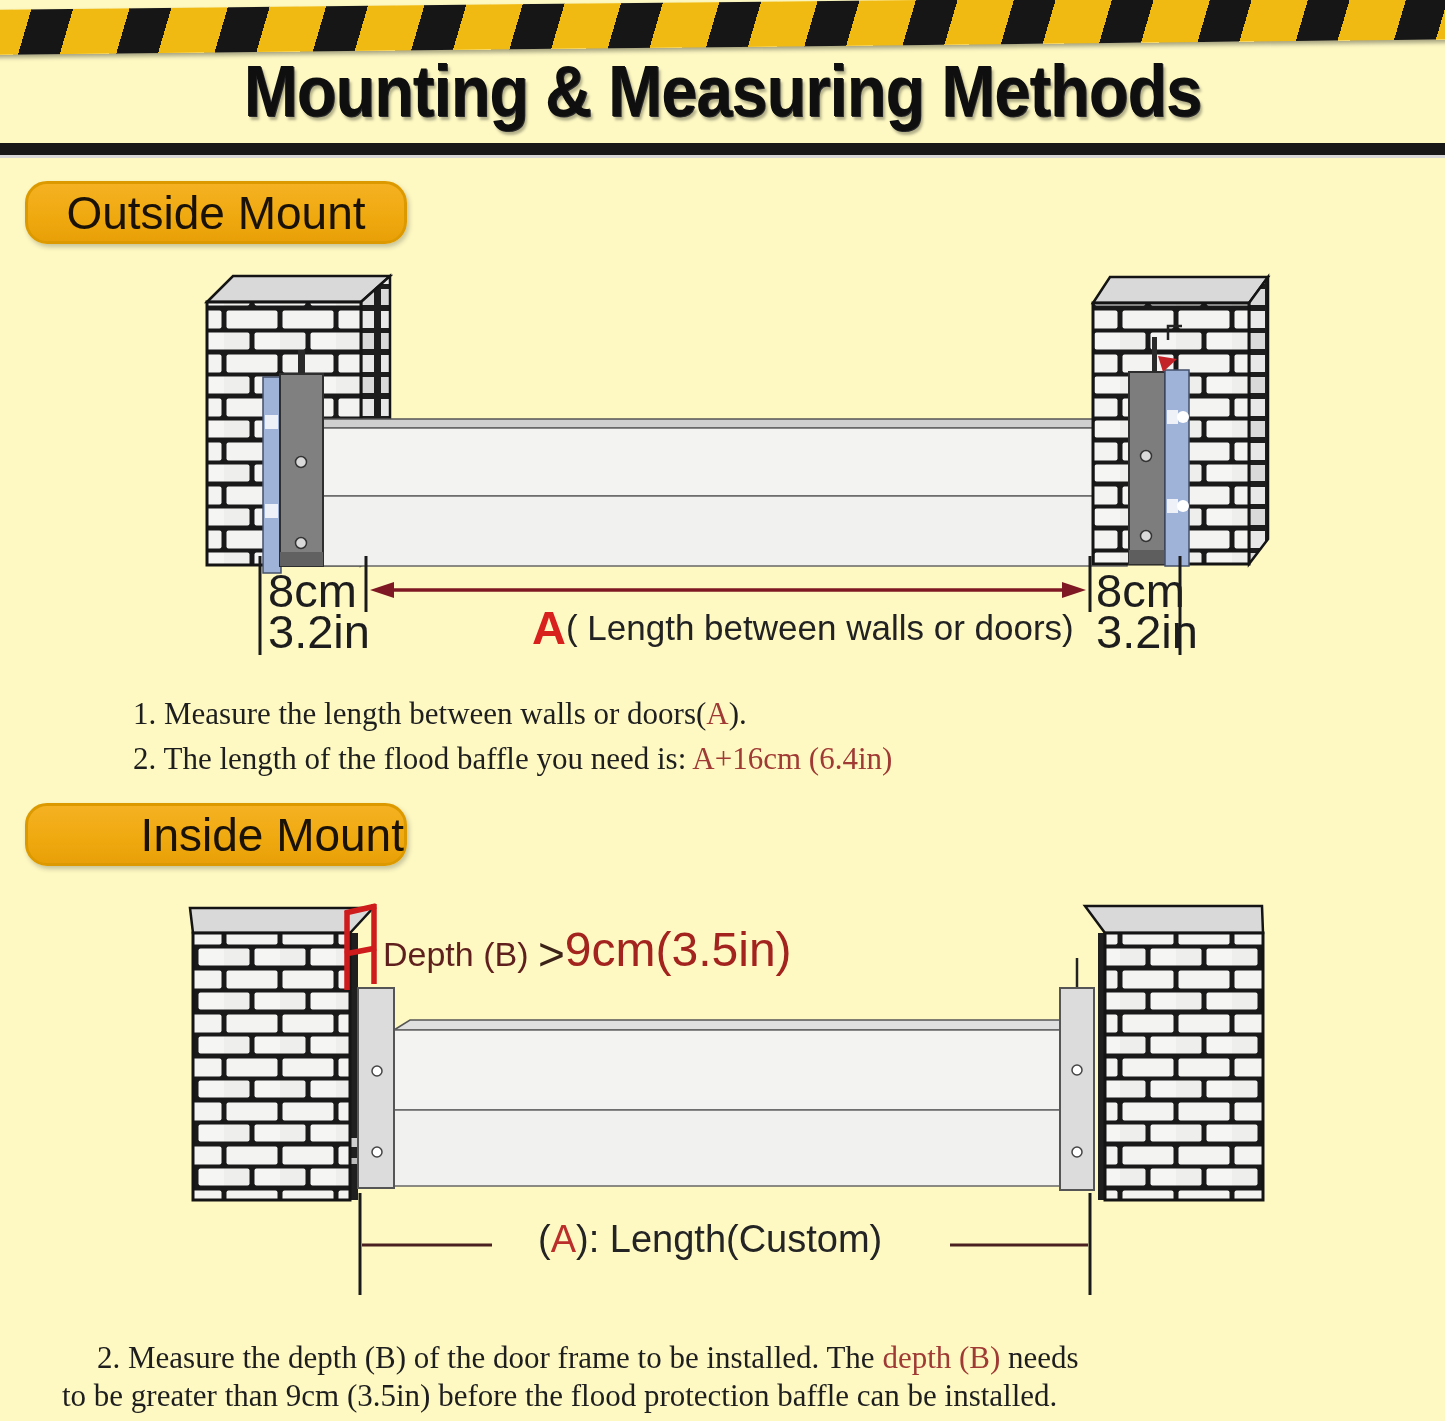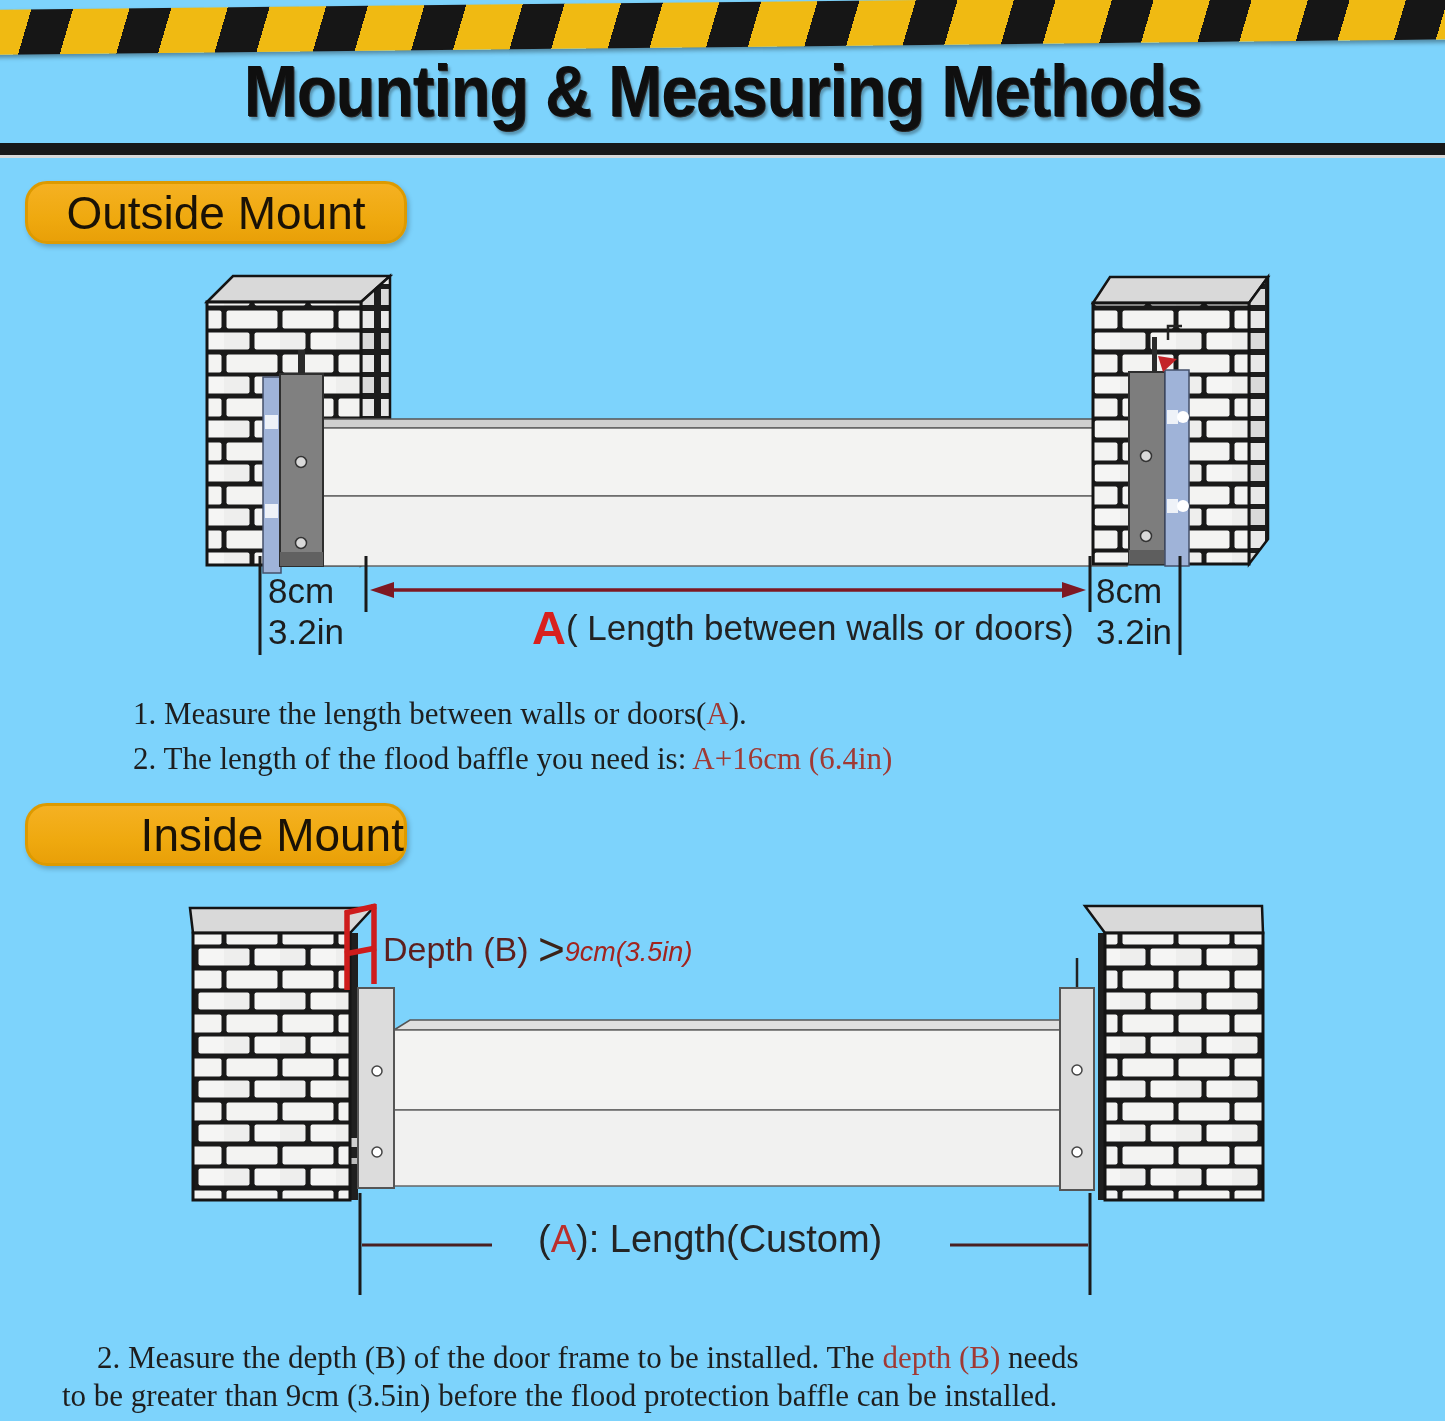--- a/index.html
+++ b/index.html
@@ -1,16 +1,16 @@
 <!DOCTYPE html>
 <html><head>
 <meta charset="utf-8">
 <style>
   html,body{margin:0;padding:0;background:#e9e9e9;}
-  .page{position:relative;width:1445px;height:1421px;background:#7dd3fc;overflow:hidden;
+  .page{position:relative;width:1445px;height:1421px;background:#fef9c3;overflow:hidden;
         font-family:"Liberation Sans","DejaVu Sans",sans-serif;color:#1e1e1e;}
 
   
   .tape{position:absolute;left:-25px;top:2px;width:1510px;height:45px;
         background:repeating-linear-gradient(107deg,#F0BA12 0 54px,#161616 54px 94px);
         transform:rotate(-0.6deg);box-shadow:0 3px 4px rgba(0,0,0,0.35);}
   .page-title{position:absolute;top:50px;left:0;right:0;text-align:center;
         font-size:72px;font-weight:700;letter-spacing:-1px;color:#0f0f0f;
         transform:scaleX(0.9);transform-origin:center;
         text-shadow:3px 4px 3px rgba(0,0,0,0.30),1px 1px 0 #3a3a3a;white-space:nowrap;}
@@ -23,40 +23,40 @@
         border:3px solid #DD9A00;border-radius:22px;box-sizing:border-box;
         display:flex;align-items:center;justify-content:center;
         font-size:46px;color:#1a1206;box-shadow:2px 3px 5px rgba(0,0,0,0.22);white-space:nowrap;}
   .mount-label.outside{top:181px;}
   .mount-label.inside{top:803px;justify-content:flex-end;}
 
   
   .diagram-svg{position:absolute;left:0;top:0;width:1445px;height:1421px;}
 
   
-  .dim{position:absolute;font-size:35px;line-height:41px;color:#1d1d1d;white-space:nowrap;}
+  .dim{position:absolute;font-size:47px;line-height:41px;color:#1d1d1d;white-space:nowrap;}
   .dim.left-out{left:268px;top:570px;}
   .dim.right-out{left:1096px;top:570px;}
 
   .span-label-out{position:absolute;left:484px;top:600px;white-space:nowrap;margin-left:48px;}
   .span-label-out .big-a{font-size:47px;font-weight:700;color:#D8201D;vertical-align:-4px;}
   .span-label-out .rest{font-size:35px;color:#222222;}
 
   .steps{position:absolute;font-size:31px;color:#1e1e1e;white-space:nowrap;font-family:Liberation Serif, serif;}
   .step-accent{color:#A03A34;}
   .steps.out-1{left:133px;top:696px;}
   .steps.out-2{left:133px;top:741px;}
   .steps.in-1{left:100px;top:1289px;}
   .steps.in-2{left:97px;top:1340px;}
   .steps.in-3{left:62px;top:1378px;}
 
   .depth-label{position:absolute;left:383px;top:922px;white-space:nowrap;}
   .depth-label .dname{font-size:34px;color:#5E1F1D;}
   .depth-label .dgt{font-size:46px;color:#3B2318;vertical-align:-4px;}
-  .depth-label .dval{font-size:27px;color:#A3241E;font-style:italic;}
+  .depth-label .dval{font-size:48px;color:#A3241E;}
 
   .span-label-in{position:absolute;left:538px;top:1218px;white-space:nowrap;font-size:38px;color:#242424;}
   .span-label-in .in-a{color:#BB2F2B;}
 </style>
 </head>
 <body>
 
 <div class="page">
 
   <div class="tape"></div>

